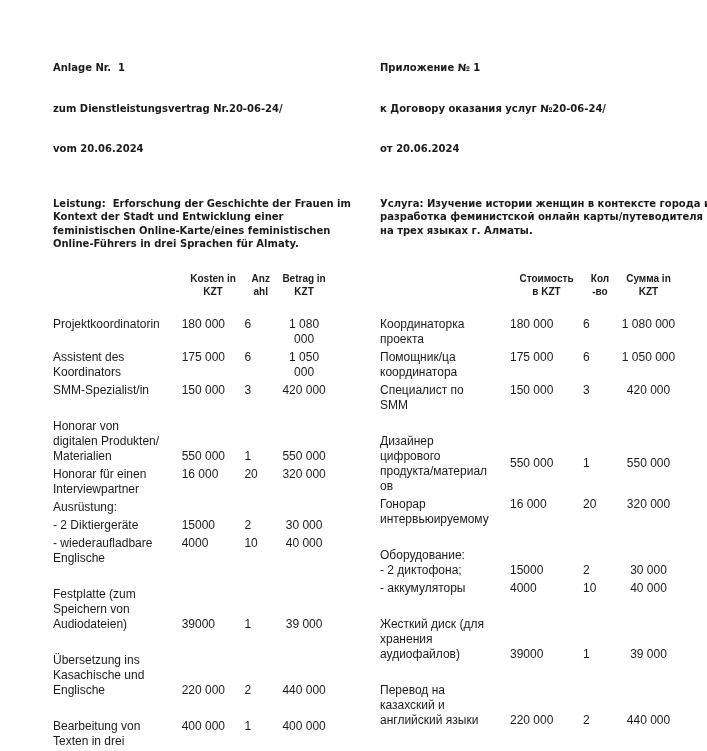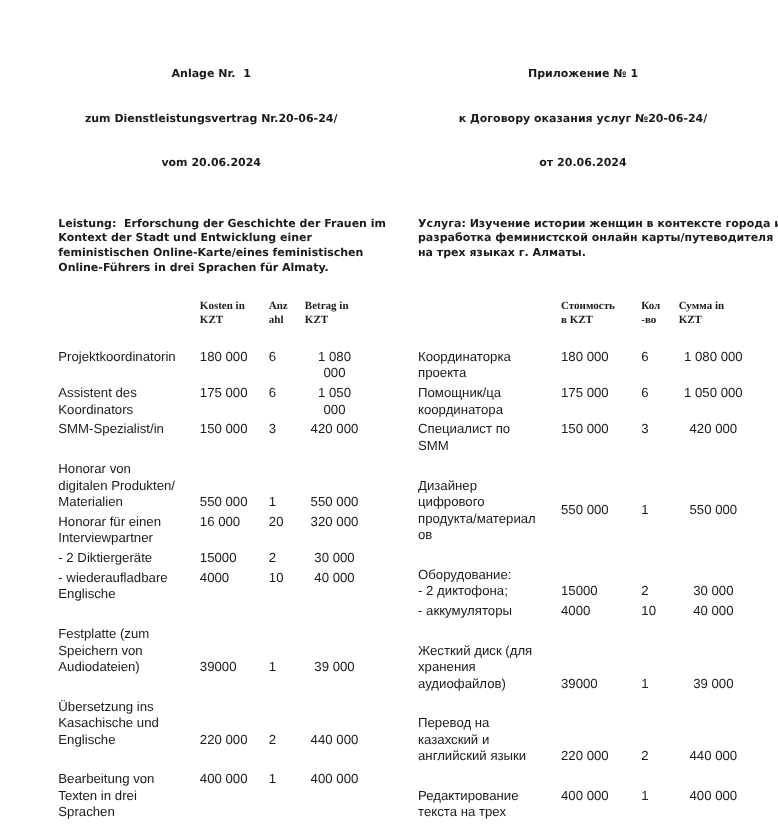--- a/index.html
+++ b/index.html
@@ -5,32 +5,32 @@
   html,body{margin:0;padding:0;}
   body{
     width:707px;height:751px;background:#ffffff;color:#1b1b1b;
     font-family:"Liberation Sans",sans-serif;overflow:hidden;
   }
   .page{box-sizing:border-box;display:flex;gap:49px;padding:34px 8px 0 53px;}
   .col{flex:0 0 278px;width:278px;}
   .col--right{flex:0 0 300px;width:300px;}
   .title{
     font-family:"DejaVu Sans",sans-serif;font-weight:bold;
-    font-size:10px;line-height:13.5px;text-align:center;white-space:pre;
+    font-size:10px;line-height:13.5px;white-space:pre;
   }
   .subject{
     font-family:"DejaVu Sans",sans-serif;font-weight:bold;
     font-size:10px;line-height:13.5px;white-space:pre;
     margin:14px 0 0 0;min-height:58px;
   }
   table.costs{border-collapse:collapse;table-layout:fixed;margin-top:17px;
     font-size:12px;line-height:15px;}
   table.costs th{
-    font-family:Liberation Serif, serif;font-weight:bold;
-    font-size:10px;line-height:13px;text-align:left;vertical-align:top;
+    font-family:Liberation Sans, sans-serif;font-weight:bold;
+    font-size:10px;line-height:13px;text-align:center;vertical-align:top;
     padding:0 0 19px 0;white-space:pre;
   }
   table.costs td{vertical-align:top;padding:0 0 3px 0;white-space:pre;}
   tr.spacer td{height:18px;padding:0;}
   .c0{width:129px;margin-top:44px;} .c1{width:63px;} .c2{width:33px;} .c3{width:54px;text-align:center;}
   .col--right .c0{width:130px;} .col--right .c1{width:73px;}
   .col--right .c2{width:34px;}  .col--right .c3{width:63px;margin-left:16px;}
 </style>
 </head>
 <body>
@@ -93,20 +93,26 @@
             <td class="c3" style="vertical-align: bottom;">550 000</td>
           </tr>
           <tr>
             <td class="c0">Honorar für einen
 Interviewpartner</td>
             <td class="c1">16 000</td>
             <td class="c2">20</td>
             <td class="c3">320 000</td>
           </tr>
           <tr>
+            <td class="c0">Ausrüstung:</td>
+            <td class="c1"></td>
+            <td class="c2"></td>
+            <td class="c3"></td>
+          </tr>
+          <tr>
             <td class="c0">- 2 Diktiergeräte</td>
             <td class="c1">15000</td>
             <td class="c2">2</td>
             <td class="c3">30 000</td>
           </tr>
           <tr>
             <td class="c0">- wiederaufladbare
 Englische</td>
             <td class="c1">4000</td>
             <td class="c2">10</td>
@@ -198,20 +204,27 @@
           </tr>
           <tr>
             <td class="c0">Дизайнер
 цифрового
 продукта/материал
 ов</td>
             <td class="c1" style="vertical-align: middle;">550 000</td>
             <td class="c2" style="vertical-align: middle;">1</td>
             <td class="c3" style="vertical-align: middle;">550 000</td>
           </tr>
+          <tr>
+            <td class="c0">Гонорар
+интервьюируемому</td>
+            <td class="c1">16 000</td>
+            <td class="c2">20</td>
+            <td class="c3">320 000</td>
+          </tr>
           <tr class="spacer">
             <td colspan="4"></td>
           </tr>
           <tr>
             <td class="c0">Оборудование:
 - 2 диктофона;</td>
             <td class="c1" style="vertical-align: bottom;">15000</td>
             <td class="c2" style="vertical-align: bottom;">2</td>
             <td class="c3" style="vertical-align: bottom;">30 000</td>
           </tr>

